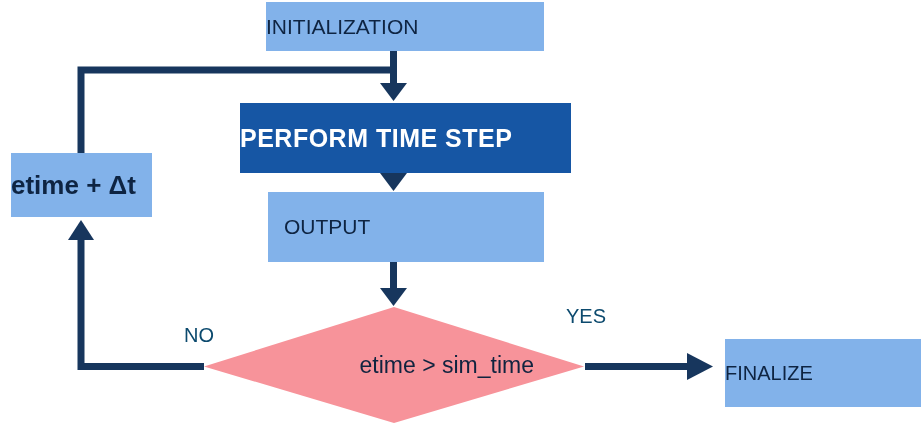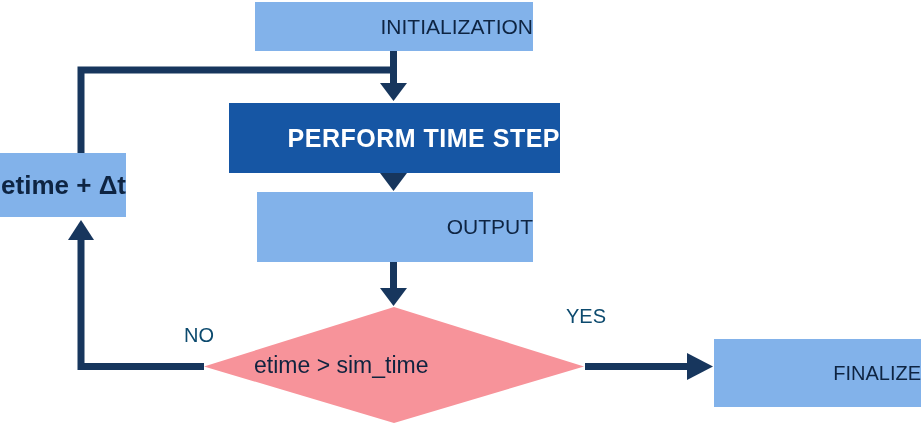--- a/index.html
+++ b/index.html
@@ -19,46 +19,47 @@
     position: absolute;
     left: 0;
     top: 0;
     width: 921px;
     height: 428px;
   }
   .node {
     position: absolute;
     display: flex;
     align-items: center;
-    justify-content: flex-end;
+    justify-content: flex-start;
     text-align: center;
     box-sizing: border-box;
+    margin-left: 11px;
   }
   .node-light {
     background: #82B2EA;
     color: #0E2442;
     font-size: 21px;
   }
   .node-emphasis {
     background: #1656A4;
     color: #ffffff;
     font-weight: bold;
     font-size: 25px;
     letter-spacing: 0.5px;
   }
   .node-init     { left: 255px; top: 2px;   width: 278px; height: 49px; }
   .node-perform  { left: 229px; top: 103px; width: 331px; height: 70px; }
-  .node-output   { left: 257px; top: 192px; width: 276px; height: 70px; line-height: 1.45; }
-  .node-etime    { left: 0px;   top: 153px; width: 126px; height: 64px;
+  .node-output   { left: 257px; top: 192px; width: 276px; height: 70px; line-height: 1.45; padding-left: 16px; }
+  .node-etime    { left: 0px;   top: 153px; width: 141px; height: 64px;
                    font-weight: bold; font-size: 26px; }
   .node-finalize { left: 714px; top: 339px; width: 207px; height: 68px; font-size: 20px; }
   .decision-label {
     position: absolute;
     left: 254px; top: 352px; width: 280px;
-    text-align: left;
+    text-align: right;
     color: #10233F;
     font-size: 23px;
   }
   .branch-label {
     position: absolute;
     color: #0c4a6e;
     font-size: 20px;
   }
   .branch-no  { left: 184px; top: 324px; }
   .branch-yes { left: 566px; top: 305px; }

